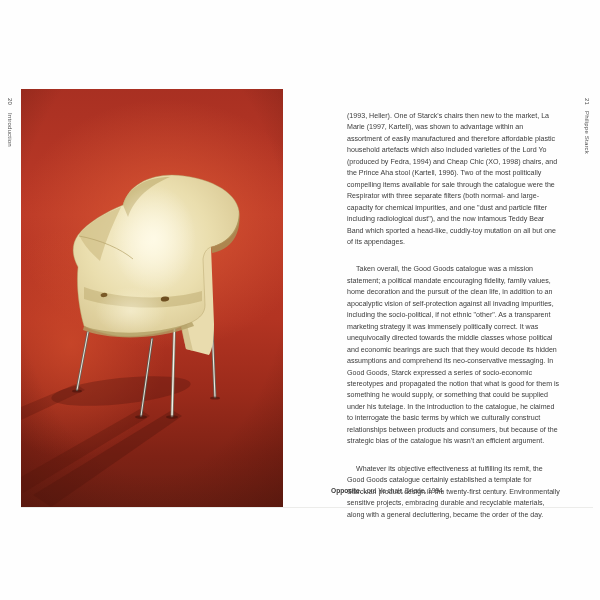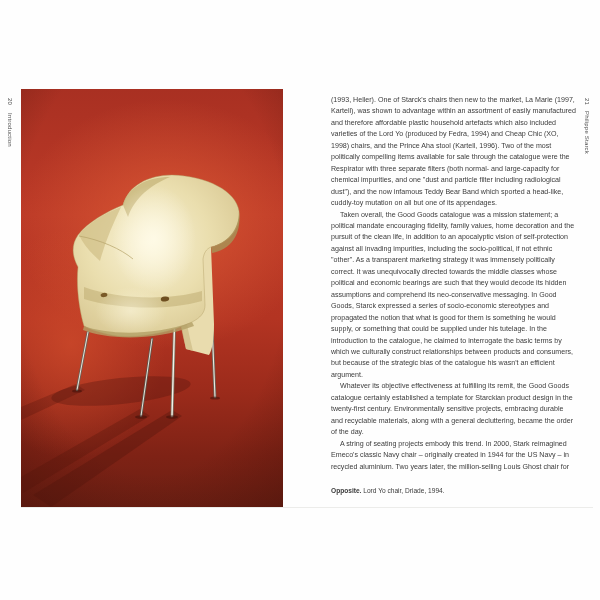--- a/index.html
+++ b/index.html
@@ -12,21 +12,21 @@
   .folio-left{left:7px;top:98px;}
   .head-left{left:7px;top:113px;}
   .folio-right{left:584px;top:98px;}
   .head-right{left:584px;top:111px;}
   
   .photo{position:absolute;left:21px;top:89px;width:262px;height:418px;}
   .photo svg{display:block;}
   
   .body-text{position:absolute;left:331px;top:95px;width:245px;
              font-size:7.1px;line-height:11.45px;color:#3b3b3b;}
-  .para{margin:0;}
+  .para{margin:16px;}
   .para.indent{text-indent:9px;}
   .italic{}
   .caption{position:absolute;left:331px;top:487px;font-size:6.6px;color:#3b3b3b;}
   .caption .lead{font-weight:bold;}
   .page-edge{position:absolute;left:21px;top:507px;width:572px;height:1px;
              background:#ececea;}
 </style>
 </head>
 <body>
 
@@ -150,21 +150,20 @@
                  C 58,220 55,196 57,178
                  C 51,167 50,156 57,146 Z" fill="none" stroke="#b09d63" stroke-width="0.7" opacity="0.6"></path>
       </g>
     </svg>
   </div>
 
   <div class="body-text">
       <p class="para"><span>(1993, Heller). One of Starck's chairs then new to the market, La Marie (1997, Kartell), was shown to advantage within an assortment of easily manufactured and therefore affordable plastic household artefacts which also included varieties of the Lord Yo (produced by Fedra, 1994) and Cheap Chic (XO, 1998) chairs, and the Prince Aha stool (Kartell, 1996). Two of the most politically compelling items available for sale through the catalogue were the Respirator with three separate filters (both normal- and large-capacity for chemical impurities, and one "dust and particle filter including radiological dust"), and the now infamous Teddy Bear Band which sported a head-like, cuddly-toy mutation on all but one of its appendages.</span></p>
       <p class="para indent"><span>Taken overall, the </span><span class="italic">Good Goods</span><span> catalogue was a mission statement; a political mandate encouraging fidelity, family values, home decoration and the pursuit of the clean life, in addition to an apocalyptic vision of self-protection against all invading impurities, including the socio-political, if not ethnic "other". As a transparent marketing strategy it was immensely politically correct. It was unequivocally directed towards the middle classes whose political and economic bearings are such that they would decode its hidden assumptions and comprehend its neo-conservative messaging. In </span><span class="italic">Good Goods</span><span>, Starck expressed a series of socio-economic stereotypes and propagated the notion that what is good for them is something he would supply, or something that could be supplied under his tutelage. In the introduction to the catalogue, he claimed to interrogate the basic terms by which we culturally construct relationships between products and consumers, but because of the strategic bias of the catalogue his wasn't an efficient argument.</span></p>
       <p class="para indent"><span>Whatever its objective effectiveness at fulfilling its remit, the </span><span class="italic">Good Goods</span><span> catalogue certainly established a template for Starckian product design in the twenty-first century. Environmentally sensitive projects, embracing durable and recyclable materials, along with a general decluttering, became the order of the day.</span></p>
-      <p class="para indent"><span>A string of seating projects embody this trend. In 2000, Stark reimagined Emeco's classic Navy chair – originally created in 1944 for the US Navy – in recycled aluminium. Two years later, the million-selling Louis Ghost chair for</span></p>
     </div>
 
   <div class="caption">
     <span class="lead">Opposite.</span><span> Lord Yo chair, Driade, 1994.</span>
   </div>
 
   <div class="vlabel folio-right">21</div>
   <div class="vlabel head-right">Philippe Starck</div>
 
   <div class="page-edge"></div>

